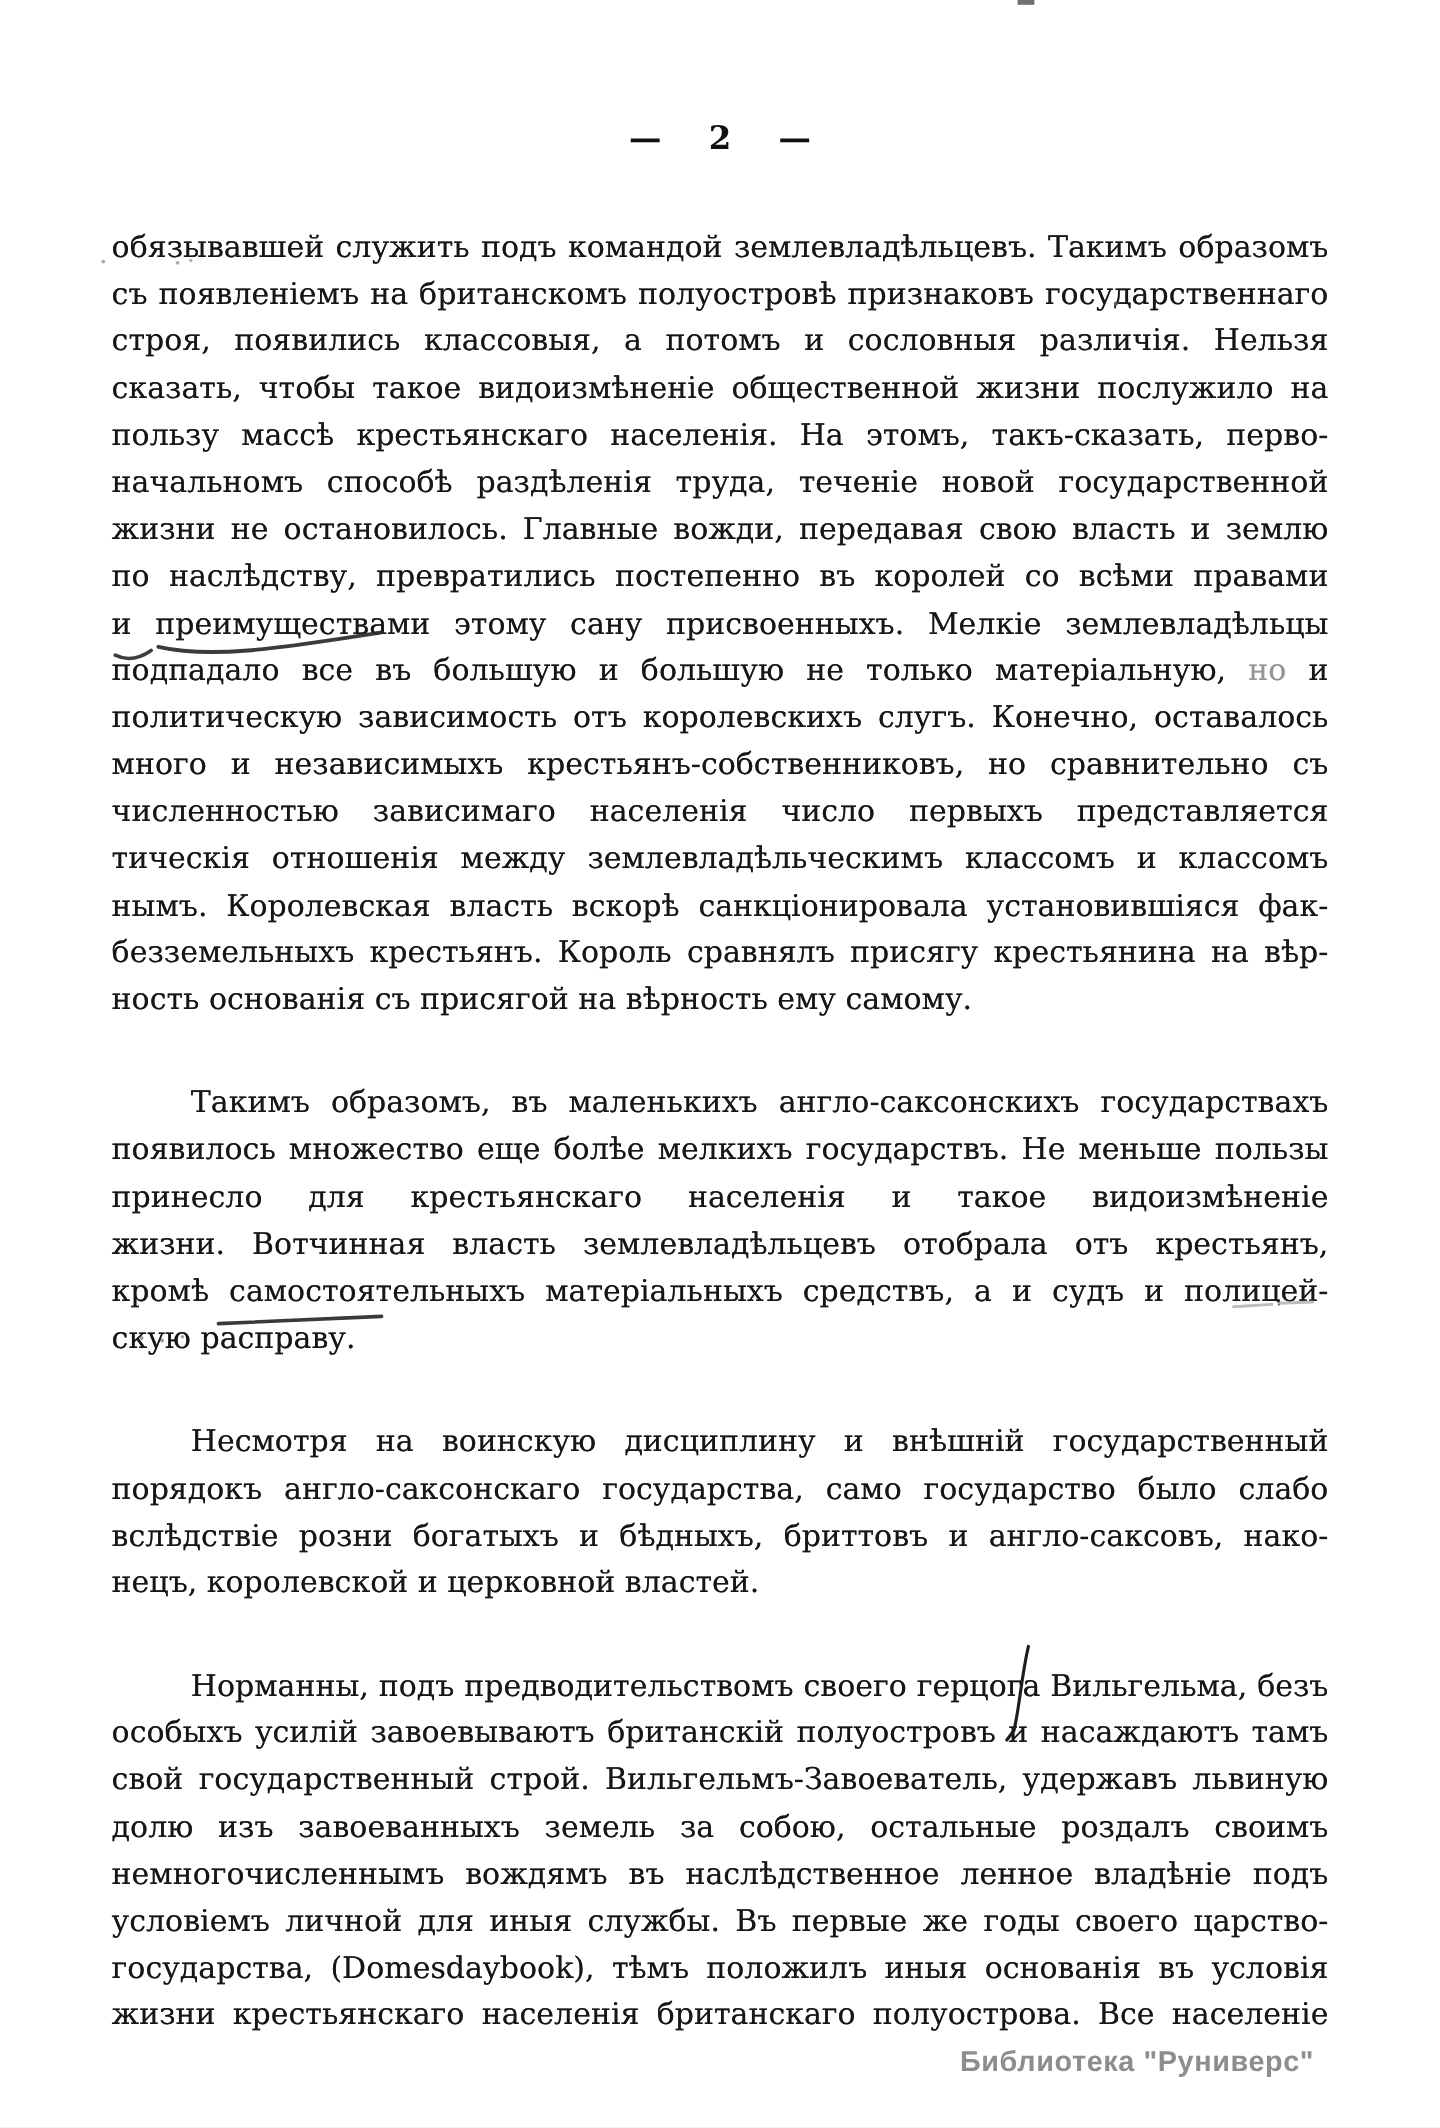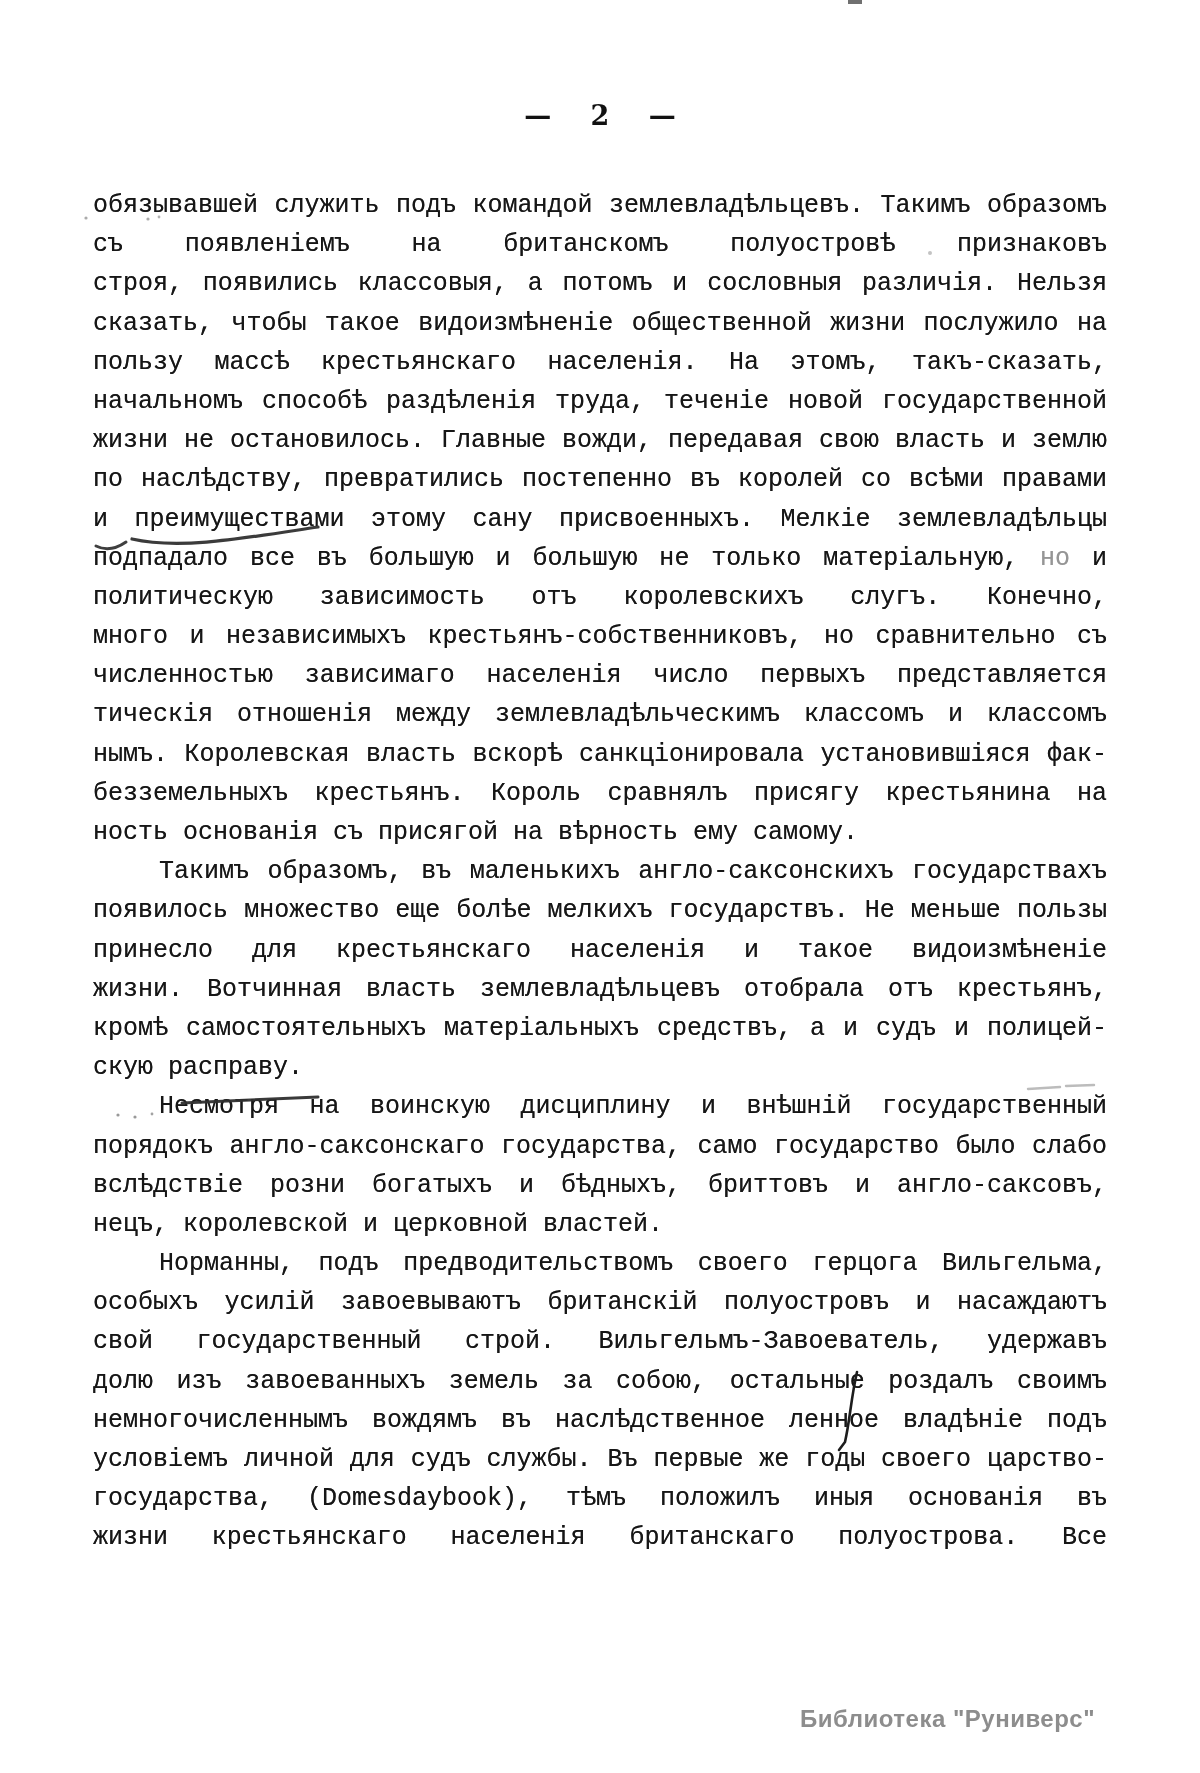--- a/index.html
+++ b/index.html
@@ -21,24 +21,23 @@
   .text-block{
     position:absolute;left:93px;top:186px;width:1014px;
     font-size:25px;
     line-height:39.2px;
     text-shadow:0 0 0.5px rgba(0,0,0,.65);
   }
   .line{
     height:39.2px;overflow:hidden;
     text-align:justify;
     text-align-last:justify;
-    font-family:Liberation Mono, monospace;
   }
   .line.end{text-align-last:left;}
-  .line.indent{text-indent:66px;}
+  .line.indent{text-indent:66px;margin-top:47px;}
   .faded{opacity:.45;}
   .marks{position:absolute;left:0;top:0;width:1200px;height:1773px;pointer-events:none;}
   .watermark{
     position:absolute;left:800px;top:1705px;
     font-family:"Liberation Sans", sans-serif;
     font-size:24px;font-weight:bold;
     color:#8d8d8d;letter-spacing:.5px;
   }
 </style>
 </head>
@@ -74,21 +73,21 @@
       <div class="line end"><span>скую расправу.</span></div>
       <div class="line indent"><span>Несмотря на воинскую дисциплину и внѣшній государственный</span></div>
       <div class="line"><span>порядокъ англо-саксонскаго государства, само государство было слабо</span></div>
       <div class="line"><span>вслѣдствіе розни богатыхъ и бѣдныхъ, бриттовъ и англо-саксовъ, нако-</span></div>
       <div class="line end"><span>нецъ, королевской и церковной властей.</span></div>
       <div class="line indent"><span>Норманны, подъ предводительствомъ своего герцога Вильгельма, безъ</span></div>
       <div class="line"><span>особыхъ усилій завоевываютъ британскій полуостровъ и насаждаютъ тамъ</span></div>
       <div class="line"><span>свой государственный строй. Вильгельмъ-Завоеватель, удержавъ львиную</span></div>
       <div class="line"><span>долю изъ завоеванныхъ земель за собою, остальные роздалъ своимъ</span></div>
       <div class="line"><span>немногочисленнымъ вождямъ въ наслѣдственное ленное владѣніе подъ</span></div>
-      <div class="line"><span>условіемъ личной для судъ службы. Въ первые же годы своего царство-</span></div>
+      <div class="line"><span>условіемъ личной для иныя службы. Въ первые же годы своего царство-</span></div>
       <div class="line"><span>государства, (Domesdaybook), тѣмъ положилъ иныя основанія въ условія</span></div>
       <div class="line"><span>жизни крестьянскаго населенія британскаго полуострова. Все населеніе раз-</span></div>
     </div>
 
   <svg class="marks" viewBox="0 0 1200 1773">
 
     <rect x="848" y="0" width="14" height="4" fill="#333" opacity="0.7"></rect>
 
     <circle cx="86" cy="218" r="1.6" fill="#666" opacity="0.55"></circle>
     <circle cx="148" cy="219" r="1.6" fill="#666" opacity="0.55"></circle>

